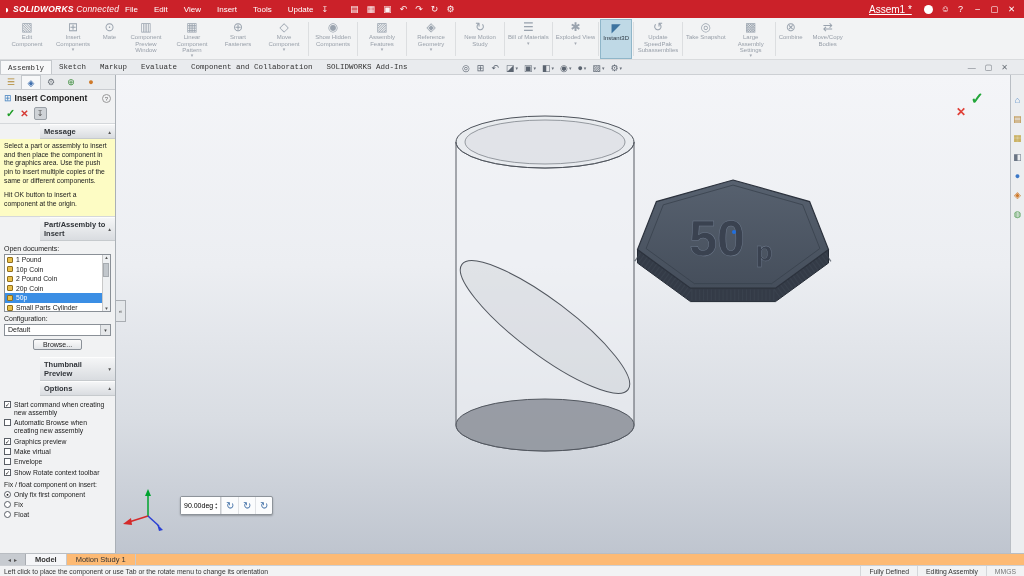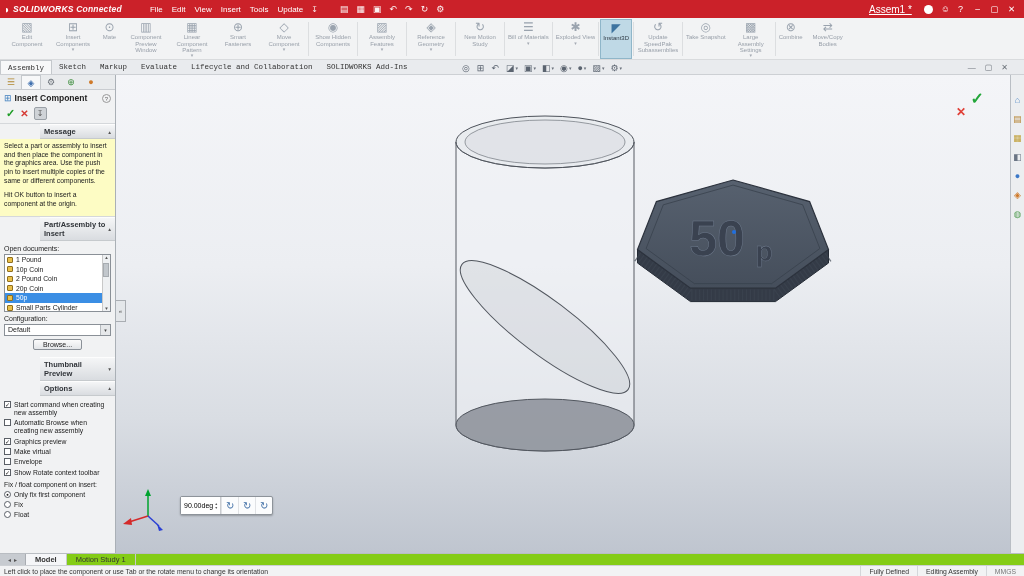--- a/index.html
+++ b/index.html
@@ -3,22 +3,22 @@
 <meta charset="utf-8">
 <style>
   * { box-sizing: border-box; margin: 0; padding: 0; }
   html,body { width:1024px; height:576px; overflow:hidden; font-family:"Liberation Sans", sans-serif; background:#fff; }
   #app { position:absolute; inset:0; width:1024px; height:576px; }
 
   
   #titlebar { height:18px; background:#cb2129; display:flex; align-items:center; color:#fff; padding:0 4px; position:relative; }
   .logo-mark { font-size:10px; margin-right:3px; color:#fff; }
   .brand { font-size:8.5px; font-style:italic; font-weight:bold; letter-spacing:.2px; }
-  .brand .lite { font-weight:bold; opacity:.95; }
-  #menus { display:flex; gap:9px; margin-left:28px; font-size:8px; list-style:none; }
+  .brand .lite { font-weight:normal; opacity:.95; }
+  #menus { display:flex; gap:16px; margin-left:6px; font-size:8px; list-style:none; }
   #menus li { cursor:default; }
   .pin-glyph { font-size:8px; margin-left:8px; opacity:.9; }
   .tb-icons { display:flex; gap:8px; margin-left:22px; font-size:9px; opacity:.95; align-items:center; }
   .tb-icons .ic { line-height:16px; }
   .doc-title { margin-left:auto; font-size:10px; white-space:nowrap;text-decoration:underline; }
   .right-icons { display:flex; gap:8px; margin-left:12px; align-items:center; font-size:9px; }
   .avatar-dot { width:9px; height:9px; border-radius:50%; background:#fff; display:inline-block; }
   .win-ctl { display:flex; gap:0; margin-left:6px; }
   .win-ctl span { width:17px; text-align:center; font-size:8.5px; line-height:16px; }
 
@@ -92,21 +92,21 @@
   .rot-btn { width:17px; text-align:center; line-height:17px; color:#3f6ea6; font-size:10px; border-left:1px solid #e0e2e5; cursor:default; }
 
   
   #taskpane { width:14px; flex:none; background:#eceef0; border-left:1px solid #b9bec4; display:flex; flex-direction:column; align-items:center; padding-top:20px; gap:9px; font-size:9px; color:#5b6470; }
   #taskpane .tpic:nth-child(1){ color:#4a84c4; } #taskpane .tpic:nth-child(2){ color:#b98a3c; }
   #taskpane .tpic:nth-child(3){ color:#c2a23c; } #taskpane .tpic:nth-child(4){ color:#6a7584; }
   #taskpane .tpic:nth-child(5){ color:#3a78c8; } #taskpane .tpic:nth-child(6){ color:#cf7a2a; }
   #taskpane .tpic:nth-child(7){ color:#58a058; }
 
   
-  #bottomtabs { height:12px; background:#84cc16; border-top:1px solid #b9bdc2; display:flex; align-items:stretch; font-size:7.5px; }
+  #bottomtabs { height:12px; background:#fdba74; border-top:1px solid #b9bdc2; display:flex; align-items:stretch; font-size:7.5px; }
   .bt-scroll { width:26px; background:#c7cbd0; border-right:1px solid #a9adb2; color:#555; font-size:6px; display:flex; align-items:center; justify-content:center; gap:3px; }
   .btab { padding:0 9px; display:flex; align-items:center; color:#333; border-right:1px solid #c6c9cd; cursor:default; }
   .btab.active { background:#f5f6f8; font-weight:bold; }
   #statusbar { height:11px; background:#f2f3f4; border-top:1px solid #cdd0d4; display:flex; align-items:center; font-size:6.8px; color:#333; padding-left:4px; }
   .sb-right { margin-left:auto; display:flex; height:100%; }
   .sb-seg { padding:0 8px; border-left:1px solid #d4d7da; display:flex; align-items:center; white-space:nowrap; }
   .sb-seg.units { color:#777; }
 </style>
 </head>
 <body>
@@ -253,21 +253,21 @@
         <span class="lbl">Move/Copy Bodies</span>
         <span class="arr"></span>
       </div>
   </div>
 
   <div id="tabrow">
     <div class="tab active">Assembly</div>
     <div class="tab">Sketch</div>
     <div class="tab">Markup</div>
     <div class="tab">Evaluate</div>
-    <div class="tab">Lifecycle and Collaboration</div>
+    <div class="tab">Component and Collaboration</div>
     <div class="tab">SOLIDWORKS Add-Ins</div>
     <div id="headsup">
       <span class="hic">
           <span>◎</span>
           <span class="harr"></span>
         </span>
       <span class="hic">
           <span>⊞</span>
           <span class="harr"></span>
         </span>

